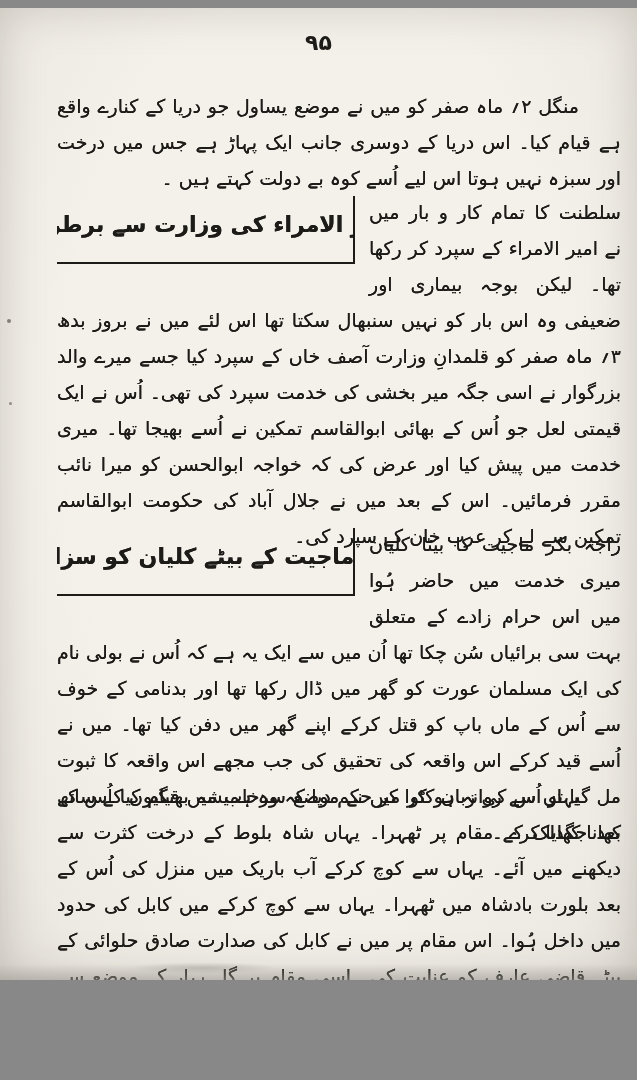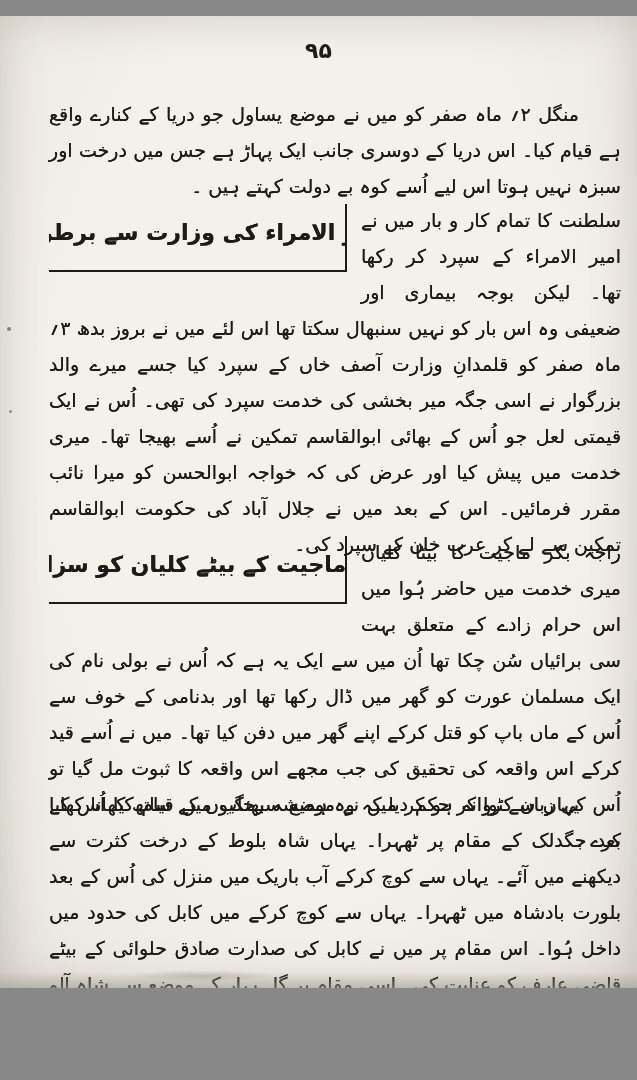--- a/index.html
+++ b/index.html
@@ -1,34 +1,34 @@
 <!DOCTYPE html>
 <html><head>
 <meta charset="utf-8">
 <style>
   html,body{margin:0;padding:0;background:#888;}
   .page{
     position:relative;
     width:637px;height:972px;
-    margin:16px auto;
+    margin:8px auto;
     overflow:hidden;
     background:
       radial-gradient(ellipse at 50% 42%, #f4f1eb 55%, #edeae3 85%, #e2dfd8 100%);
     box-shadow: inset 0 0 45px rgba(110,105,95,.28);
     font-family:"DejaVu Sans", sans-serif;
     color:#1d1b18;
   }
   .page-number{
     position:absolute;top:22px;left:0;right:0;
     text-align:center;
     font-size:22px;font-weight:bold;letter-spacing:2px;
     direction:rtl;
   }
   .para{
-    position:absolute;left:49px;right:16px;
+    position:absolute;left:57px;right:16px;
     direction:rtl;
     text-align:justify;
     font-size:19px;line-height:36px;
     text-shadow:0 0 .4px currentColor;
   }
   .indent{text-indent:42px;}
   .sec-heading{
     float:left;
     width:298px;height:68px;
     margin:2px 14px 4px 0;

